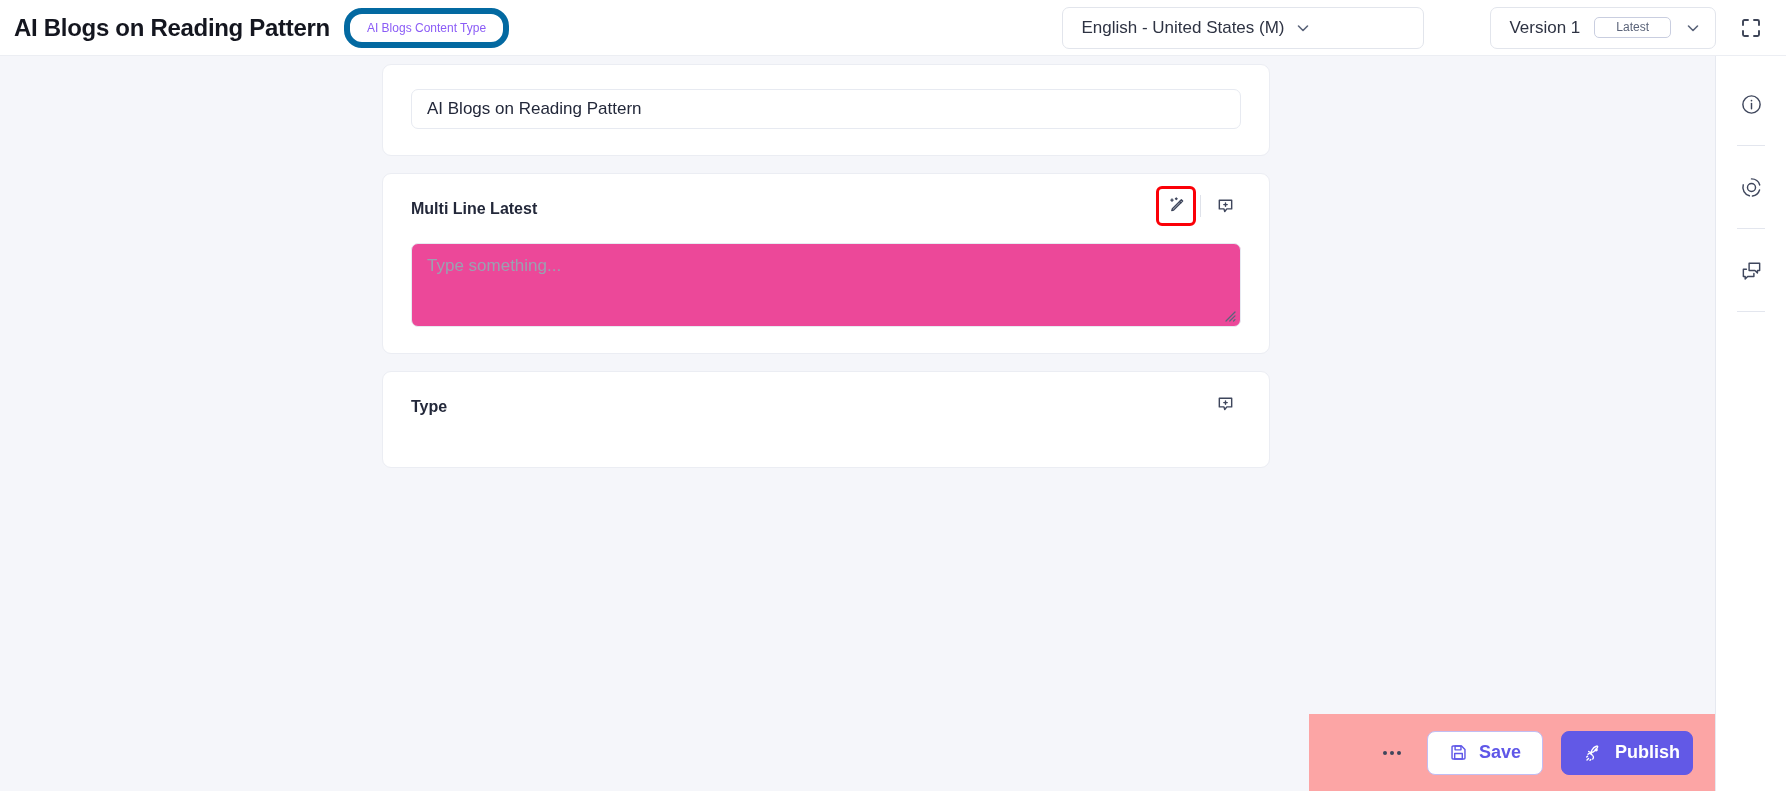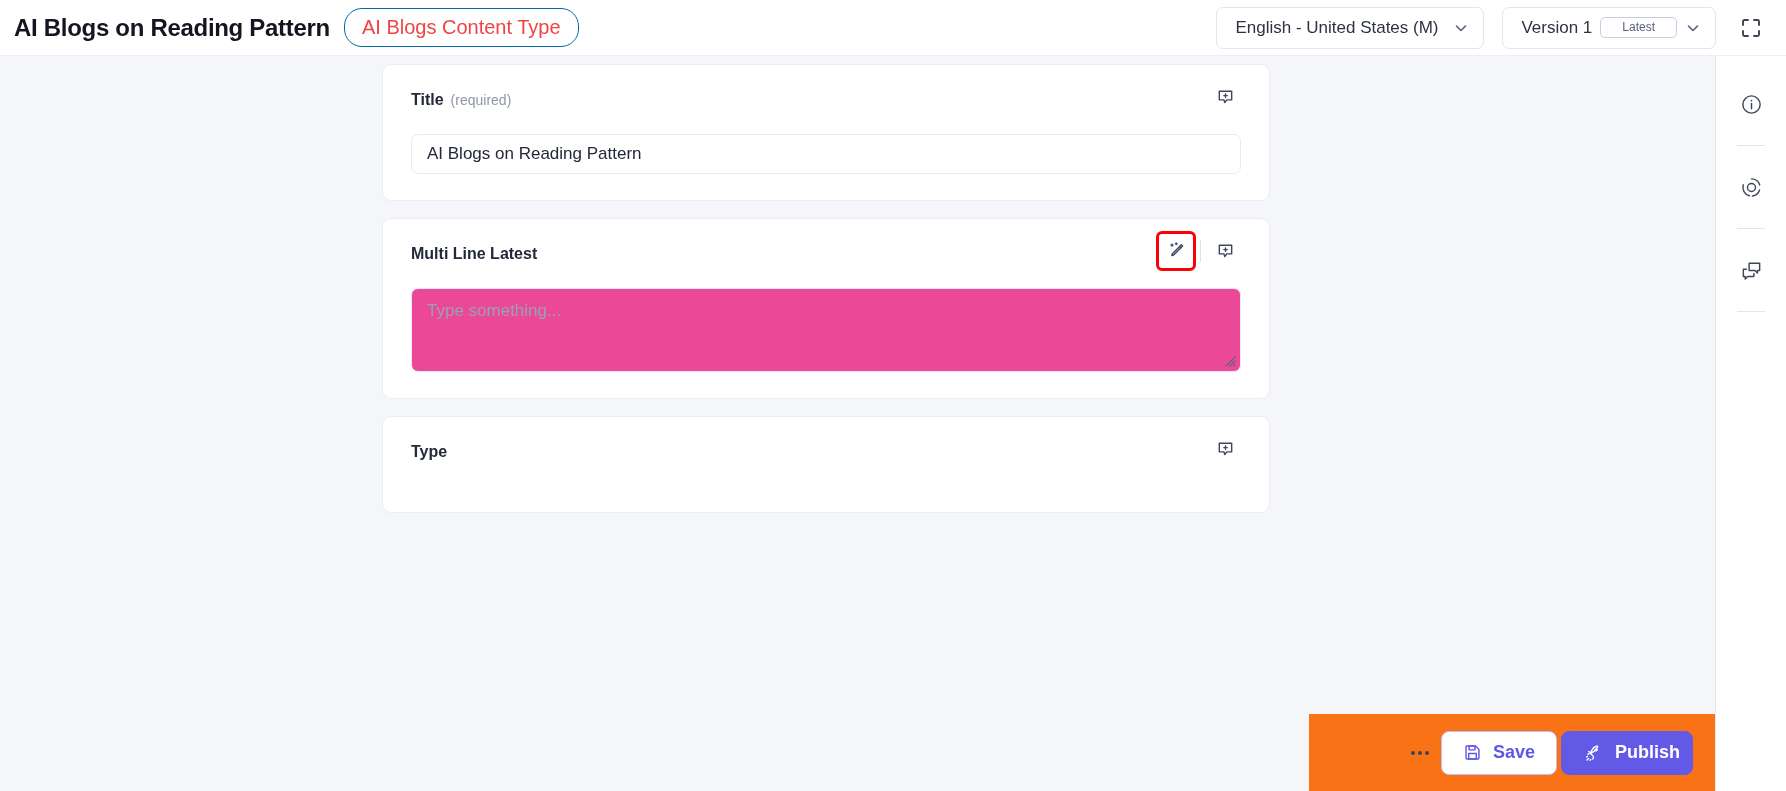--- a/index.html
+++ b/index.html
@@ -16,34 +16,34 @@
     position: absolute; top: 0; left: 0; width: 1786px; height: 56px;
     background: #ffffff; border-bottom: 1px solid #eceef3;
     display: flex; align-items: center;
   }
   .header-left { display: flex; align-items: center; gap: 14px; padding-left: 14px; }
   .page-title {
     font-size: 24px; font-weight: 700; color: #14161f; letter-spacing: -0.3px;
     white-space: nowrap;
   }
   .content-type-chip {
-    border: 1px solid #0369a1; border-radius: 18px;
-    padding: 7px 17px; font-size: 20px; color: #ef4444;
+    border: 6px solid #0369a1; border-radius: 18px;
+    padding: 7px 17px; font-size: 12px; color: #8b5cf6;
     background: #fff; white-space: nowrap;
   }
   .header-right {
     margin-left: auto; display: flex; align-items: center; gap: 18px; padding-right: 18px;
   }
   .select-box {
     border: 1px solid #e2e5ec; border-radius: 7px; background: #fff;
     height: 42px; display: flex; align-items: center; gap: 10px;
     padding: 0 14px 0 18px; font-size: 17px; color: #2e3343;
   }
-  .select-box.lang { width: 268px; justify-content: space-between; }
-  .select-box.version { gap: 8px; }
+  .select-box.lang { width: 362px; justify-content: flex-start; }
+  .select-box.version { gap: 14px; margin-left: 48px; }
   .badge-latest {
     border: 1px solid #c9cee0; border-radius: 5px; padding: 2px 21px;
     font-size: 12px; color: #5a6379; background: #fff; line-height: 1.2;
   }
   .chev { width: 16px; height: 16px; flex: none; color: #5a6379; }
   .icon-btn-plain {
     width: 34px; height: 34px; display: flex; align-items: center; justify-content: center;
     color: #3c4356; cursor: pointer;
   }
 
@@ -109,22 +109,22 @@
   }
   .rail-item {
     width: 40px; height: 40px; display: flex; align-items: center; justify-content: center;
     color: #3e465c; cursor: pointer;
   }
   .rail-sep { width: 28px; height: 1px; background: #e3e6ee; margin: 21px 0; }
 
   
   .action-bar {
     position: absolute; right: 0; bottom: 0; width: 406px; height: 77px;
-    background: #f97316; display: flex; align-items: center; justify-content: flex-end;
-    gap: 4px; padding-right: 22px;
+    background: #fca5a5; display: flex; align-items: center; justify-content: flex-end;
+    gap: 18px; padding-right: 22px;
   }
   .dots-btn {
     width: 34px; height: 34px; display: flex; align-items: center; justify-content: center;
     gap: 3px; cursor: pointer;
   }
   .dot { width: 4px; height: 4px; border-radius: 50%; background: #3e465c; }
   .btn {
     height: 44px; border-radius: 8px; display: flex; align-items: center;
     gap: 11px; padding: 0 22px; font-size: 18px; font-weight: 700; cursor: pointer;
     font-family: "Liberation Sans", sans-serif;
@@ -181,33 +181,20 @@
       </div>
     </div>
   </div>
 
   <div class="body-wrap">
 
     <div class="main-col">
       <div class="cards">
 
         <div class="card">
-          <div class="card-head">
-            <div>
-              <span class="field-label">Title</span><span class="field-req">(required)</span>
-            </div>
-            <div class="card-actions">
-              <div class="act-btn">
-                <svg viewBox="0 0 20 20" width="19" height="19" fill="none" stroke="currentColor" stroke-width="1.5" stroke-linecap="round" stroke-linejoin="round">
-                  <path d="M3.5 3.5h13v9h-5.1L9.2 15.3 8.4 12.5H3.5z"></path>
-                    <path d="M10 6.2v3.6M8.2 8h3.6"></path>
-                </svg>
-              </div>
-            </div>
-          </div>
           <input class="text-input" value="AI Blogs on Reading Pattern" placeholder="" style="">
         </div>
 
         <div class="card">
           <div class="card-head">
             <div>
               <span class="field-label">Multi Line Latest</span>
             </div>
             <div class="card-actions">
               <div class="act-btn highlighted">

